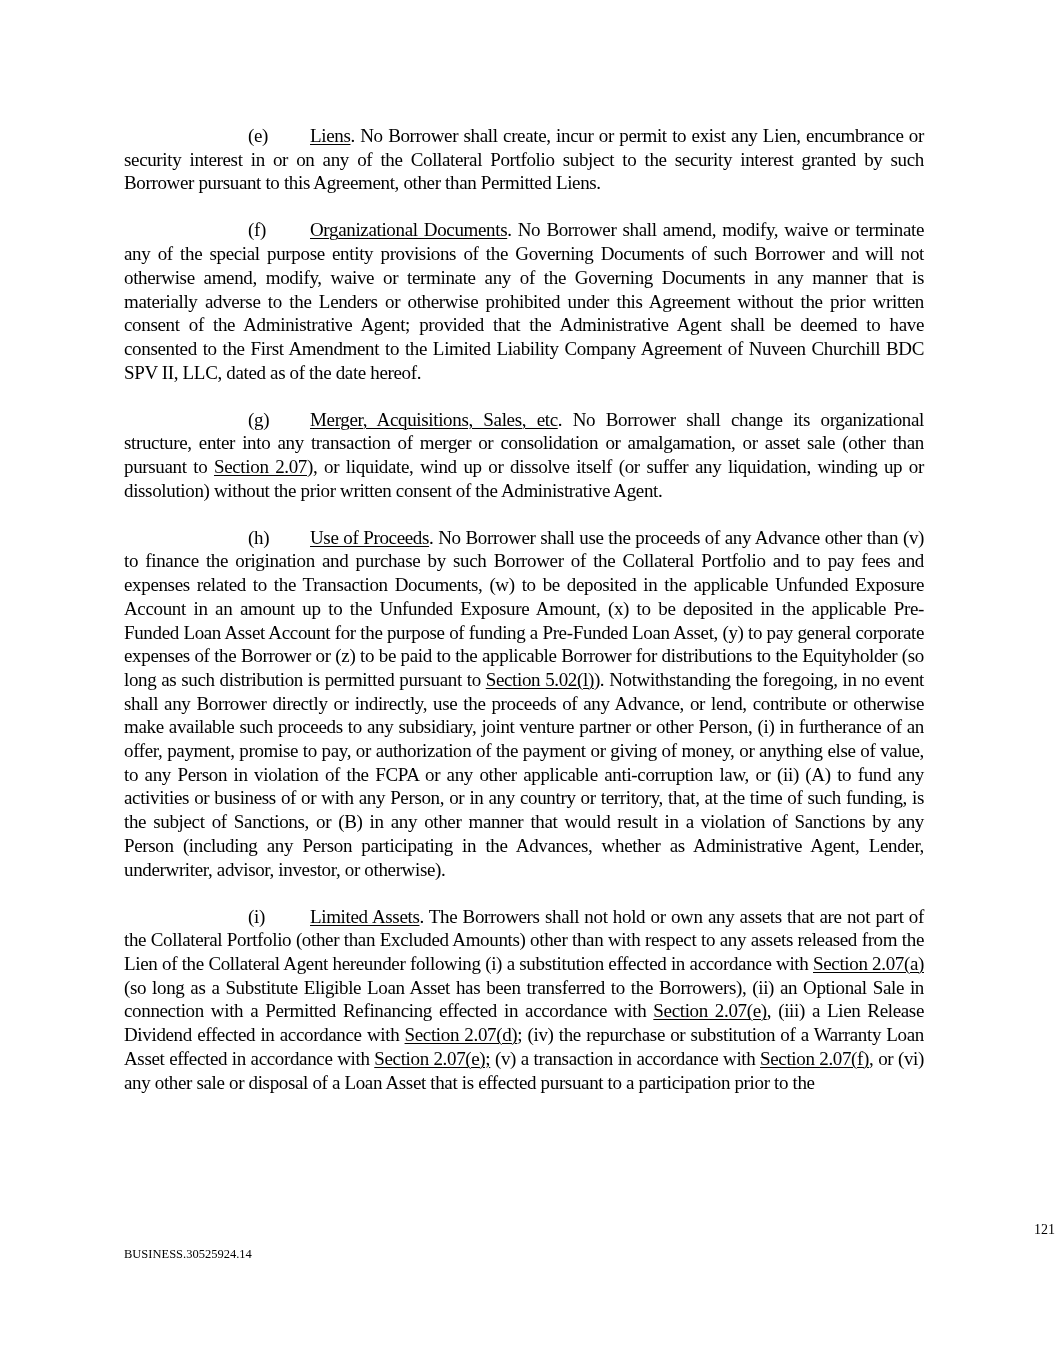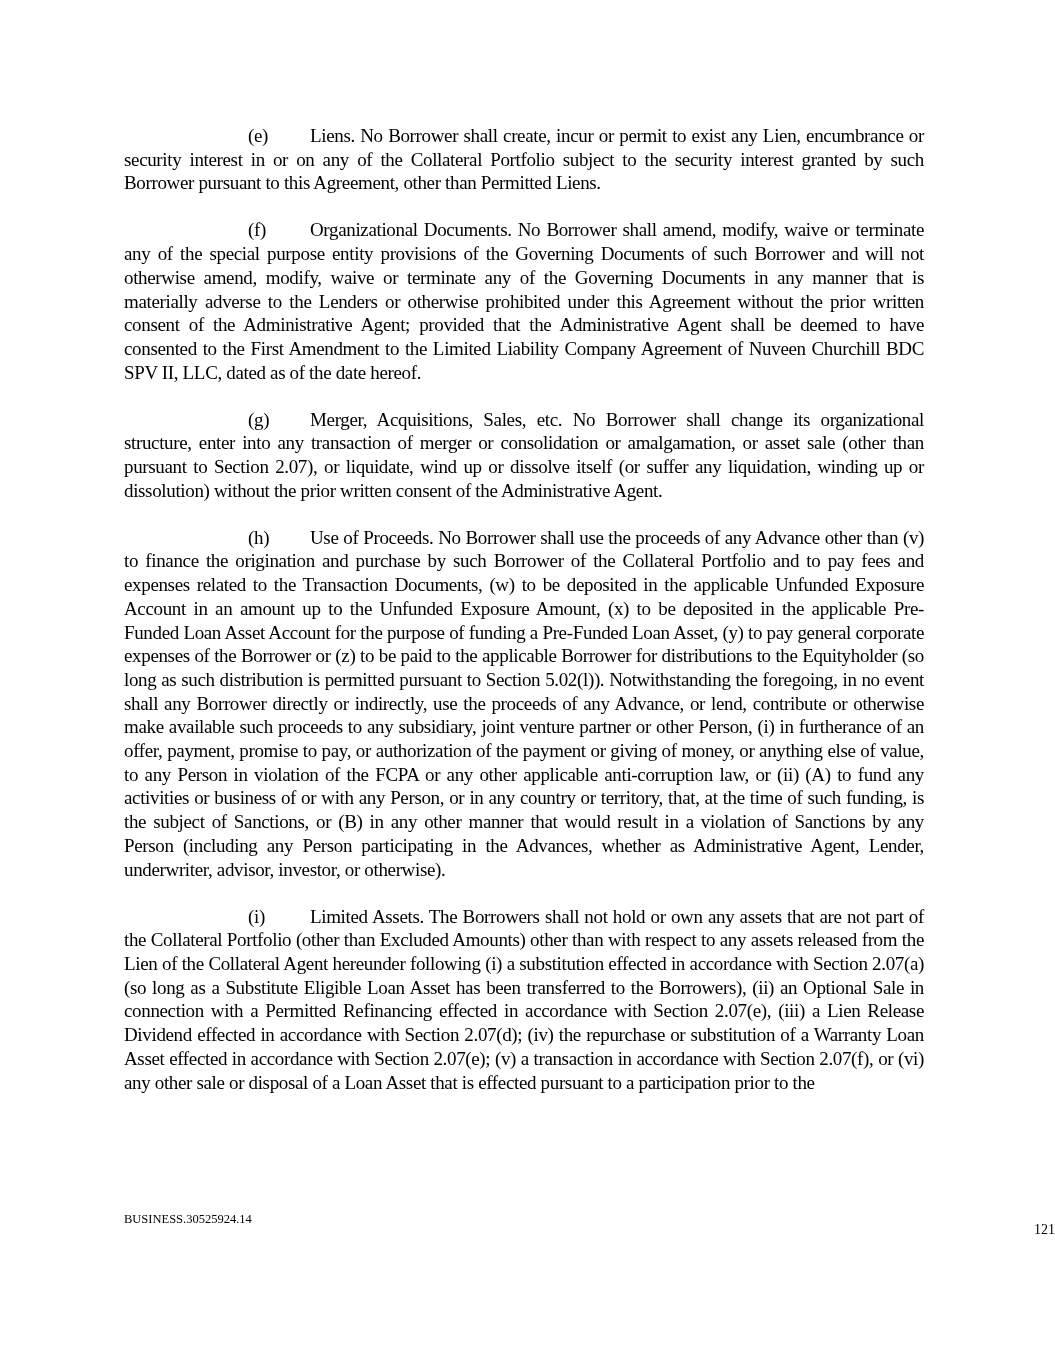--- a/index.html
+++ b/index.html
@@ -23,33 +23,33 @@
       text-align: justify;
       margin: 0 0 23.3px 0;
       letter-spacing: -0.35px;
       word-spacing: 0px;
     }
     .para .lead {
       display: inline-block;
       width: 62px;
       margin-left: 124px;
     }
-    .u { text-underline-offset: 2px; text-decoration-thickness: 1px; }
+    .u { text-decoration: underline; text-underline-offset: 2px; text-decoration-thickness: 1px; }
     .i { }
     .page-number {
       position: absolute;
       left: 0; right: 0;
       top: 1222px;
       text-align: right;
       font-size: 14px;
     }
     .doc-id {
       position: absolute;
       left: 124px;
-      top: 1212px;
+      top: 1247px;
       font-size: 12.5px;
     }
   </style>
 </head>
 <body>
 
 <div class="page">
 
   <p class="para">
     <span class="lead">(e)</span><span class="u">Liens</span><span>.  No Borrower shall create, incur or permit to exist any Lien, encumbrance or security interest in or on any of the Collateral Portfolio subject to the security interest granted by such Borrower pursuant to this Agreement, other than Permitted Liens.</span>

